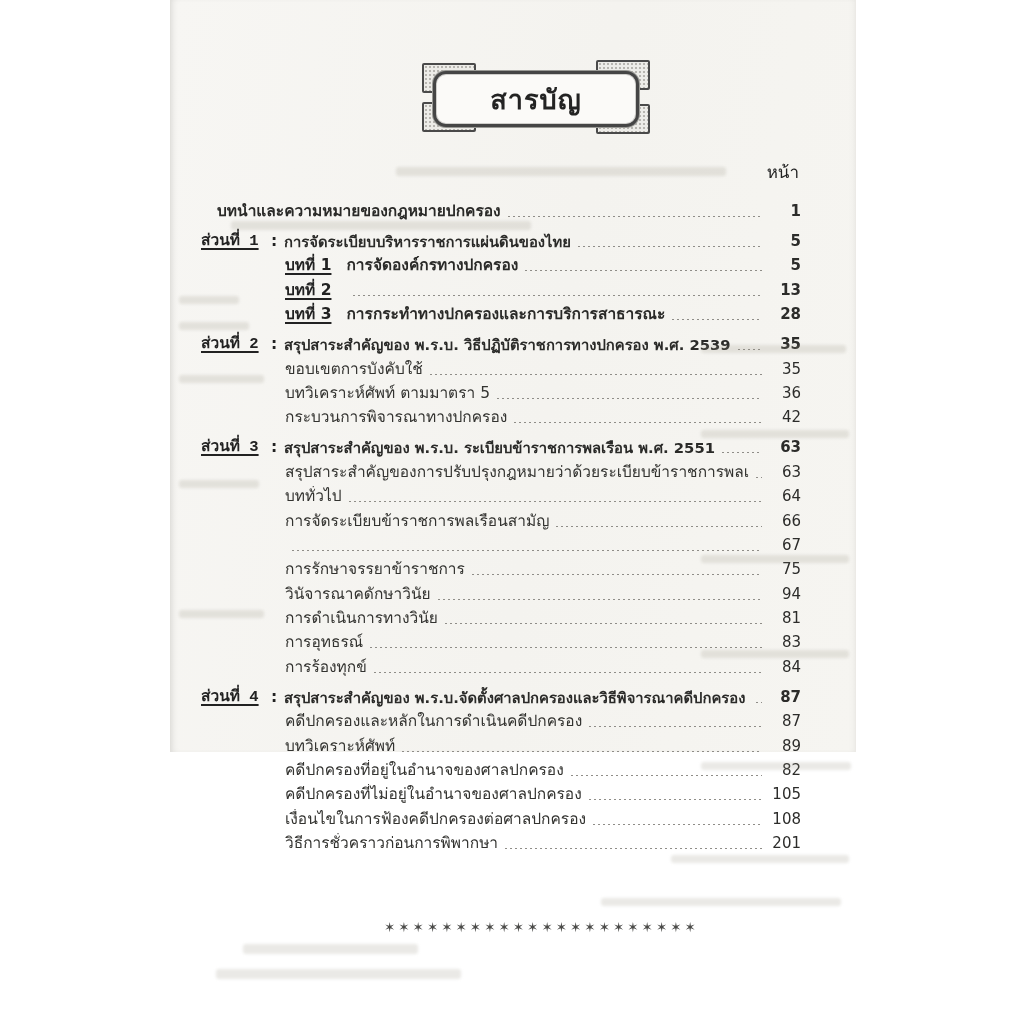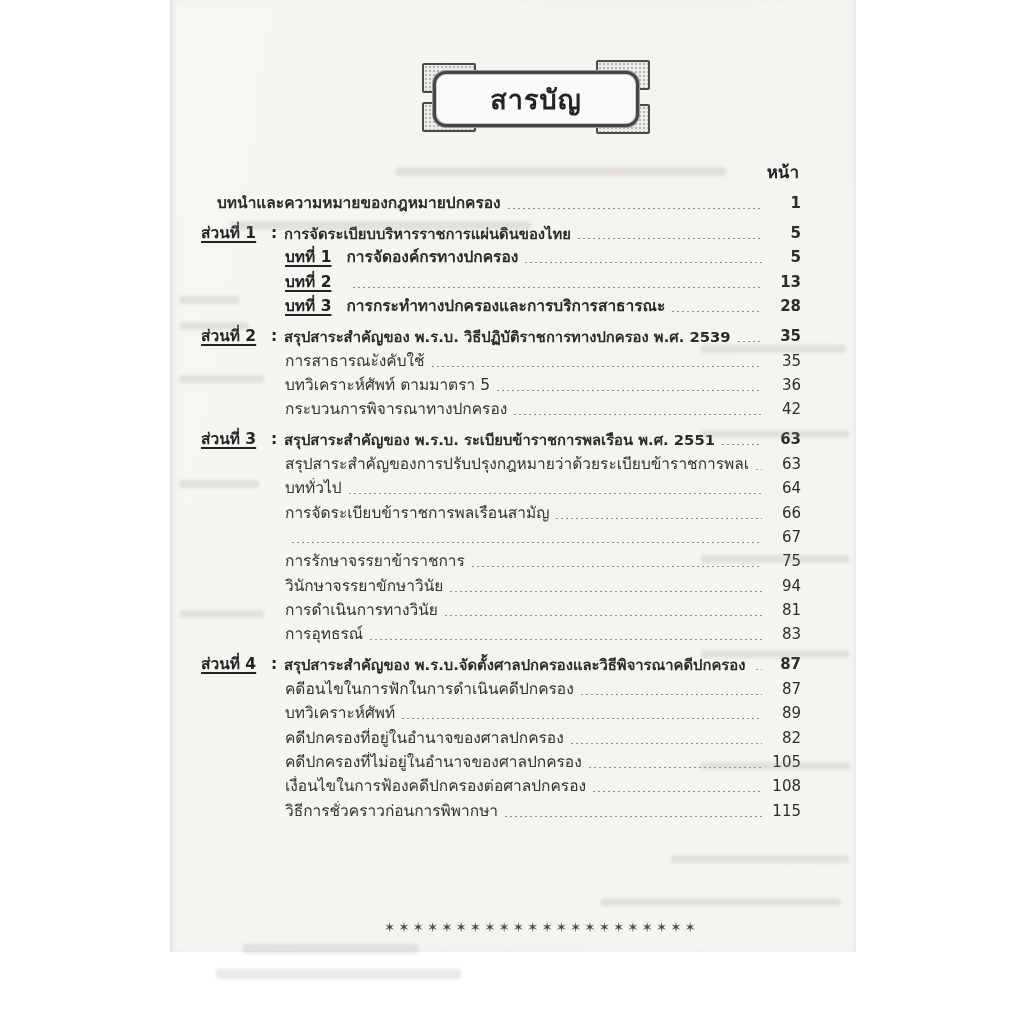--- a/index.html
+++ b/index.html
@@ -4,21 +4,21 @@
 <style>
   html,body{margin:0;padding:0;}
   body{
     width:1024px;height:1024px;background:#ffffff;overflow:hidden;
     font-family:"DejaVu Sans","Liberation Sans",sans-serif;
   }
   .canvas{position:relative;width:1024px;height:1024px;background:#ffffff;}
 
   
   .page{
-    position:absolute;left:170px;top:0;width:684px;height:952px;
+    position:absolute;left:170px;top:0;width:684px;height:752px;
     background:linear-gradient(100deg,#f7f6f3 0%,#f4f3ef 55%,#f6f5f1 100%);
     border-left:1px solid #e2e1dd;border-right:1px solid #eceae6;
     box-shadow:inset 5px 0 9px -6px rgba(0,0,0,.18), inset -4px 0 8px -6px rgba(0,0,0,.10);
   }
 
   
   .titlebox{position:absolute;left:251px;top:58px;width:228px;height:78px;}
   .tab{
     position:absolute;width:50px;height:26px;
     background-color:#edecE8;
@@ -34,36 +34,36 @@
     position:absolute;left:11px;top:13px;right:11px;bottom:9px;
     background:#fbfaf8;border:3px solid #454545;border-radius:13px;
     box-shadow:0 0 0 1px #9a9a96, inset 0 0 0 1px #cfcecb;
     display:flex;align-items:center;justify-content:center;
   }
   .plate .t{font-size:27px;font-weight:700;color:#232323;letter-spacing:1px;}
 
   
   .toc{position:absolute;left:30px;top:158px;width:600px;color:#2a2a28;}
   .page-label{
-    display:flex;justify-content:flex-end;font-weight:700;font-size:17px;
-    color:#222;margin-bottom:8px;padding-right:2px;
+    display:flex;justify-content:flex-end;font-weight:400;font-size:17px;
+    color:#222;margin-bottom:16px;padding-right:2px;
   }
   .row{display:flex;align-items:flex-start;font-size:15.5px;line-height:21px;margin-bottom:3.4px;white-space:nowrap;}
   .row .label{font-weight:700;text-decoration:underline;text-underline-offset:3px;text-decoration-thickness:1.5px;color:#222;}
   .row .sep{display:inline-block;width:20px;text-align:center;font-weight:700;color:#222;flex:none;}
   .row .title{flex-shrink:1;overflow:hidden;}
   .row .leader{
     flex:1 1 auto;min-width:6px;height:1px;align-self:flex-end;
     margin:0 5px 5px 7px;
     background-image:repeating-linear-gradient(to right,#8f8d88 0 2px,transparent 2px 5px);
   }
   .row .pg{flex:none;width:34px;text-align:right;font-size:15px;color:#2c2c2a;}
   .row.intro{padding-left:16px;font-weight:700;margin-bottom:4px;}
   .row.section{margin-top:9px;font-weight:700;}
-  .row.section .label{flex:none;width:63px;}
+  .row.section .label{flex:none;width:63px;font-family:Liberation Mono, monospace;}
   .row.section .title{font-size:14.8px;font-weight:700;}
   .row.chapter{padding-left:84px;font-weight:700;}
   .row.chapter .label{flex:none;margin-right:15px;}
   .row.sub{padding-left:84px;font-weight:400;color:#333330;}
 
   
   .stars{
     position:absolute;left:213px;top:919px;font-size:13.5px;letter-spacing:3px;
     color:#4b4b49;font-weight:700;
   }
@@ -120,21 +120,21 @@
             <span class="pg">28</span>
           </div>
           <div class="row section">
             <span class="label">ส่วนที่ 2</span>
             <span class="sep">:</span>
             <span class="title">สรุปสาระสำคัญของ พ.ร.บ. วิธีปฏิบัติราชการทางปกครอง พ.ศ. 2539</span>
             <span class="leader"></span>
             <span class="pg">35</span>
           </div>
           <div class="row sub">
-            <span class="title">การสาธารณะังคับใช้</span>
+            <span class="title">ขอบเขตการบังคับใช้</span>
             <span class="leader"></span>
             <span class="pg">35</span>
           </div>
           <div class="row sub">
             <span class="title">บทวิเคราะห์ศัพท์ ตามมาตรา 5</span>
             <span class="leader"></span>
             <span class="pg">36</span>
           </div>
           <div class="row sub">
             <span class="title">กระบวนการพิจารณาทางปกครอง</span>
@@ -166,43 +166,48 @@
           <div class="row sub">
             <span class="leader"></span>
             <span class="pg">67</span>
           </div>
           <div class="row sub">
             <span class="title">การรักษาจรรยาข้าราชการ</span>
             <span class="leader"></span>
             <span class="pg">75</span>
           </div>
           <div class="row sub">
-            <span class="title">วินักษาจรรยาขักษาวินัย</span>
+            <span class="title">วินัจารณาคดักษาวินัย</span>
             <span class="leader"></span>
             <span class="pg">94</span>
           </div>
           <div class="row sub">
             <span class="title">การดำเนินการทางวินัย</span>
             <span class="leader"></span>
             <span class="pg">81</span>
           </div>
           <div class="row sub">
             <span class="title">การอุทธรณ์</span>
             <span class="leader"></span>
             <span class="pg">83</span>
           </div>
+          <div class="row sub">
+            <span class="title">การร้องทุกข์</span>
+            <span class="leader"></span>
+            <span class="pg">84</span>
+          </div>
           <div class="row section">
             <span class="label">ส่วนที่ 4</span>
             <span class="sep">:</span>
             <span class="title">สรุปสาระสำคัญของ พ.ร.บ.จัดตั้งศาลปกครองและวิธีพิจารณาคดีปกครอง พ.ศ.2542</span>
             <span class="leader"></span>
             <span class="pg">87</span>
           </div>
           <div class="row sub">
-            <span class="title">คดีอนไขในการฟักในการดำเนินคดีปกครอง</span>
+            <span class="title">คดีปกครองและหลักในการดำเนินคดีปกครอง</span>
             <span class="leader"></span>
             <span class="pg">87</span>
           </div>
           <div class="row sub">
             <span class="title">บทวิเคราะห์ศัพท์</span>
             <span class="leader"></span>
             <span class="pg">89</span>
           </div>
           <div class="row sub">
             <span class="title">คดีปกครองที่อยู่ในอำนาจของศาลปกครอง</span>
@@ -215,21 +220,21 @@
             <span class="pg">105</span>
           </div>
           <div class="row sub">
             <span class="title">เงื่อนไขในการฟ้องคดีปกครองต่อศาลปกครอง</span>
             <span class="leader"></span>
             <span class="pg">108</span>
           </div>
           <div class="row sub">
             <span class="title">วิธีการชั่วคราวก่อนการพิพากษา</span>
             <span class="leader"></span>
-            <span class="pg">115</span>
+            <span class="pg">201</span>
           </div>
         </div>
     </div>
 
     <div class="stars">✶✶✶✶✶✶✶✶✶✶✶✶✶✶✶✶✶✶✶✶✶✶</div>
 
     <div class="ghost" style="left:225px;top:167px;width:330px;height:9px"></div>
     <div class="ghost" style="left:60px;top:221px;width:300px;height:9px"></div>
     <div class="ghost" style="left:8px;top:296px;width:60px;height:8px"></div>
     <div class="ghost" style="left:8px;top:322px;width:70px;height:8px"></div>

